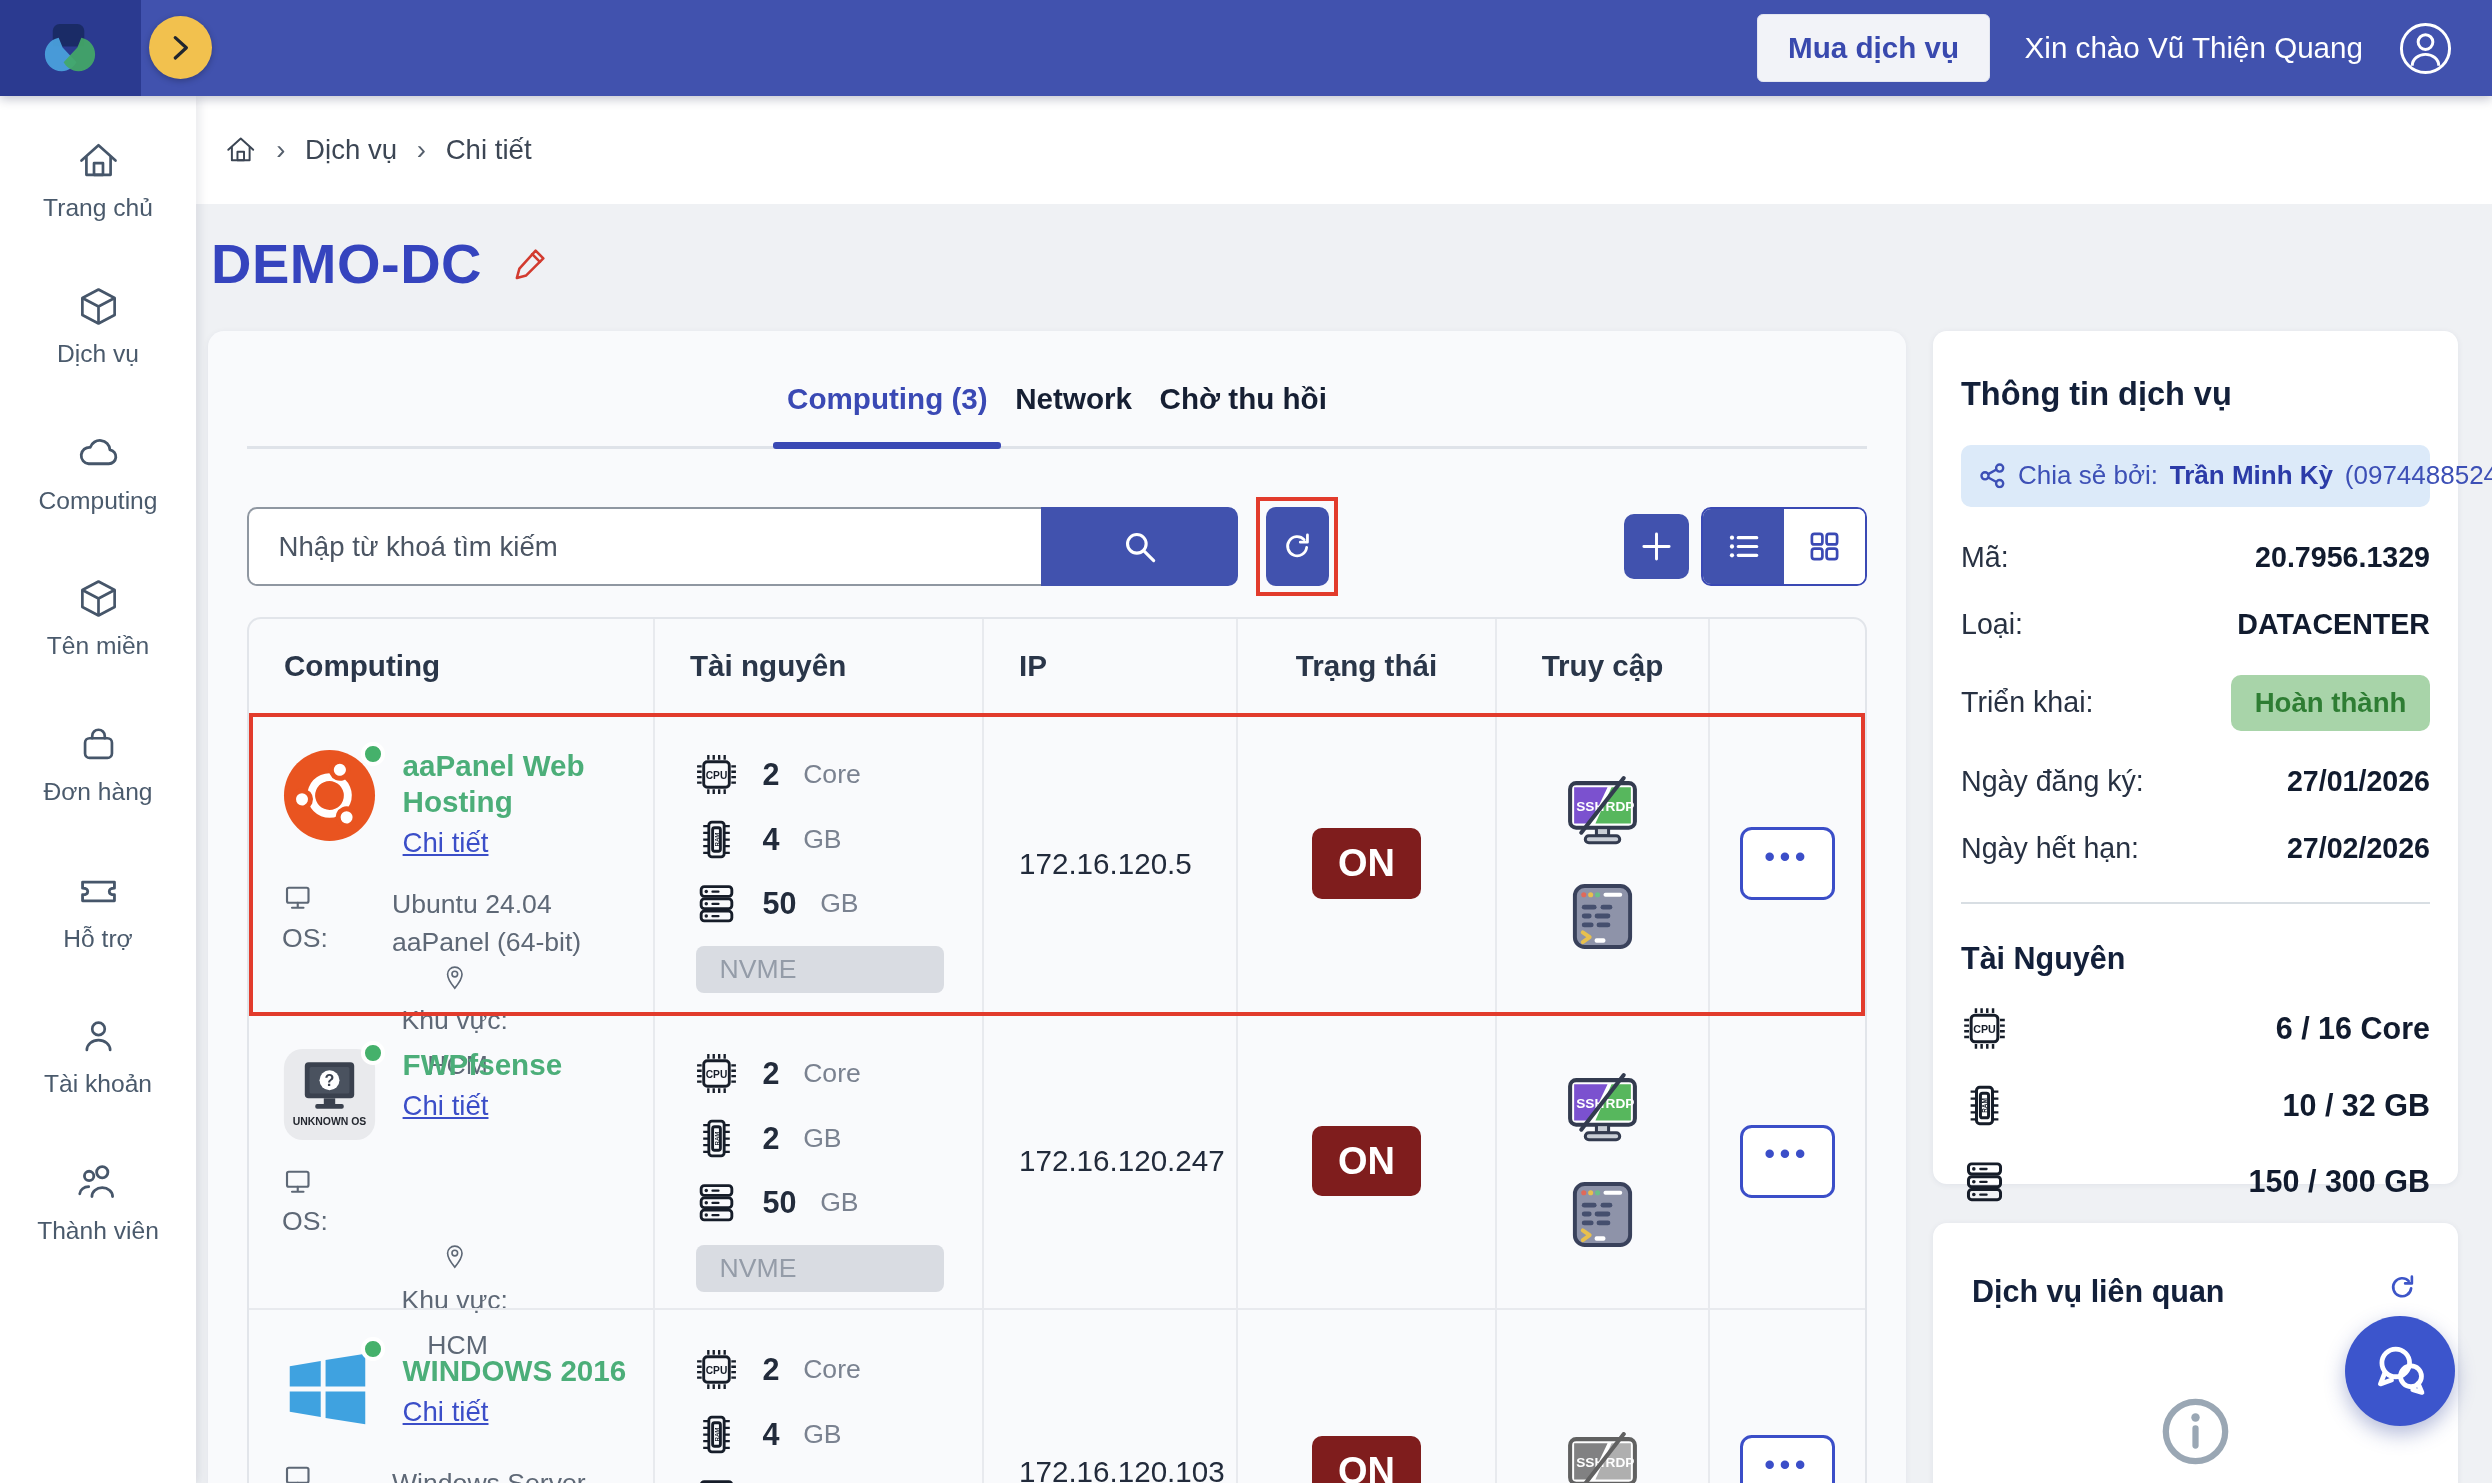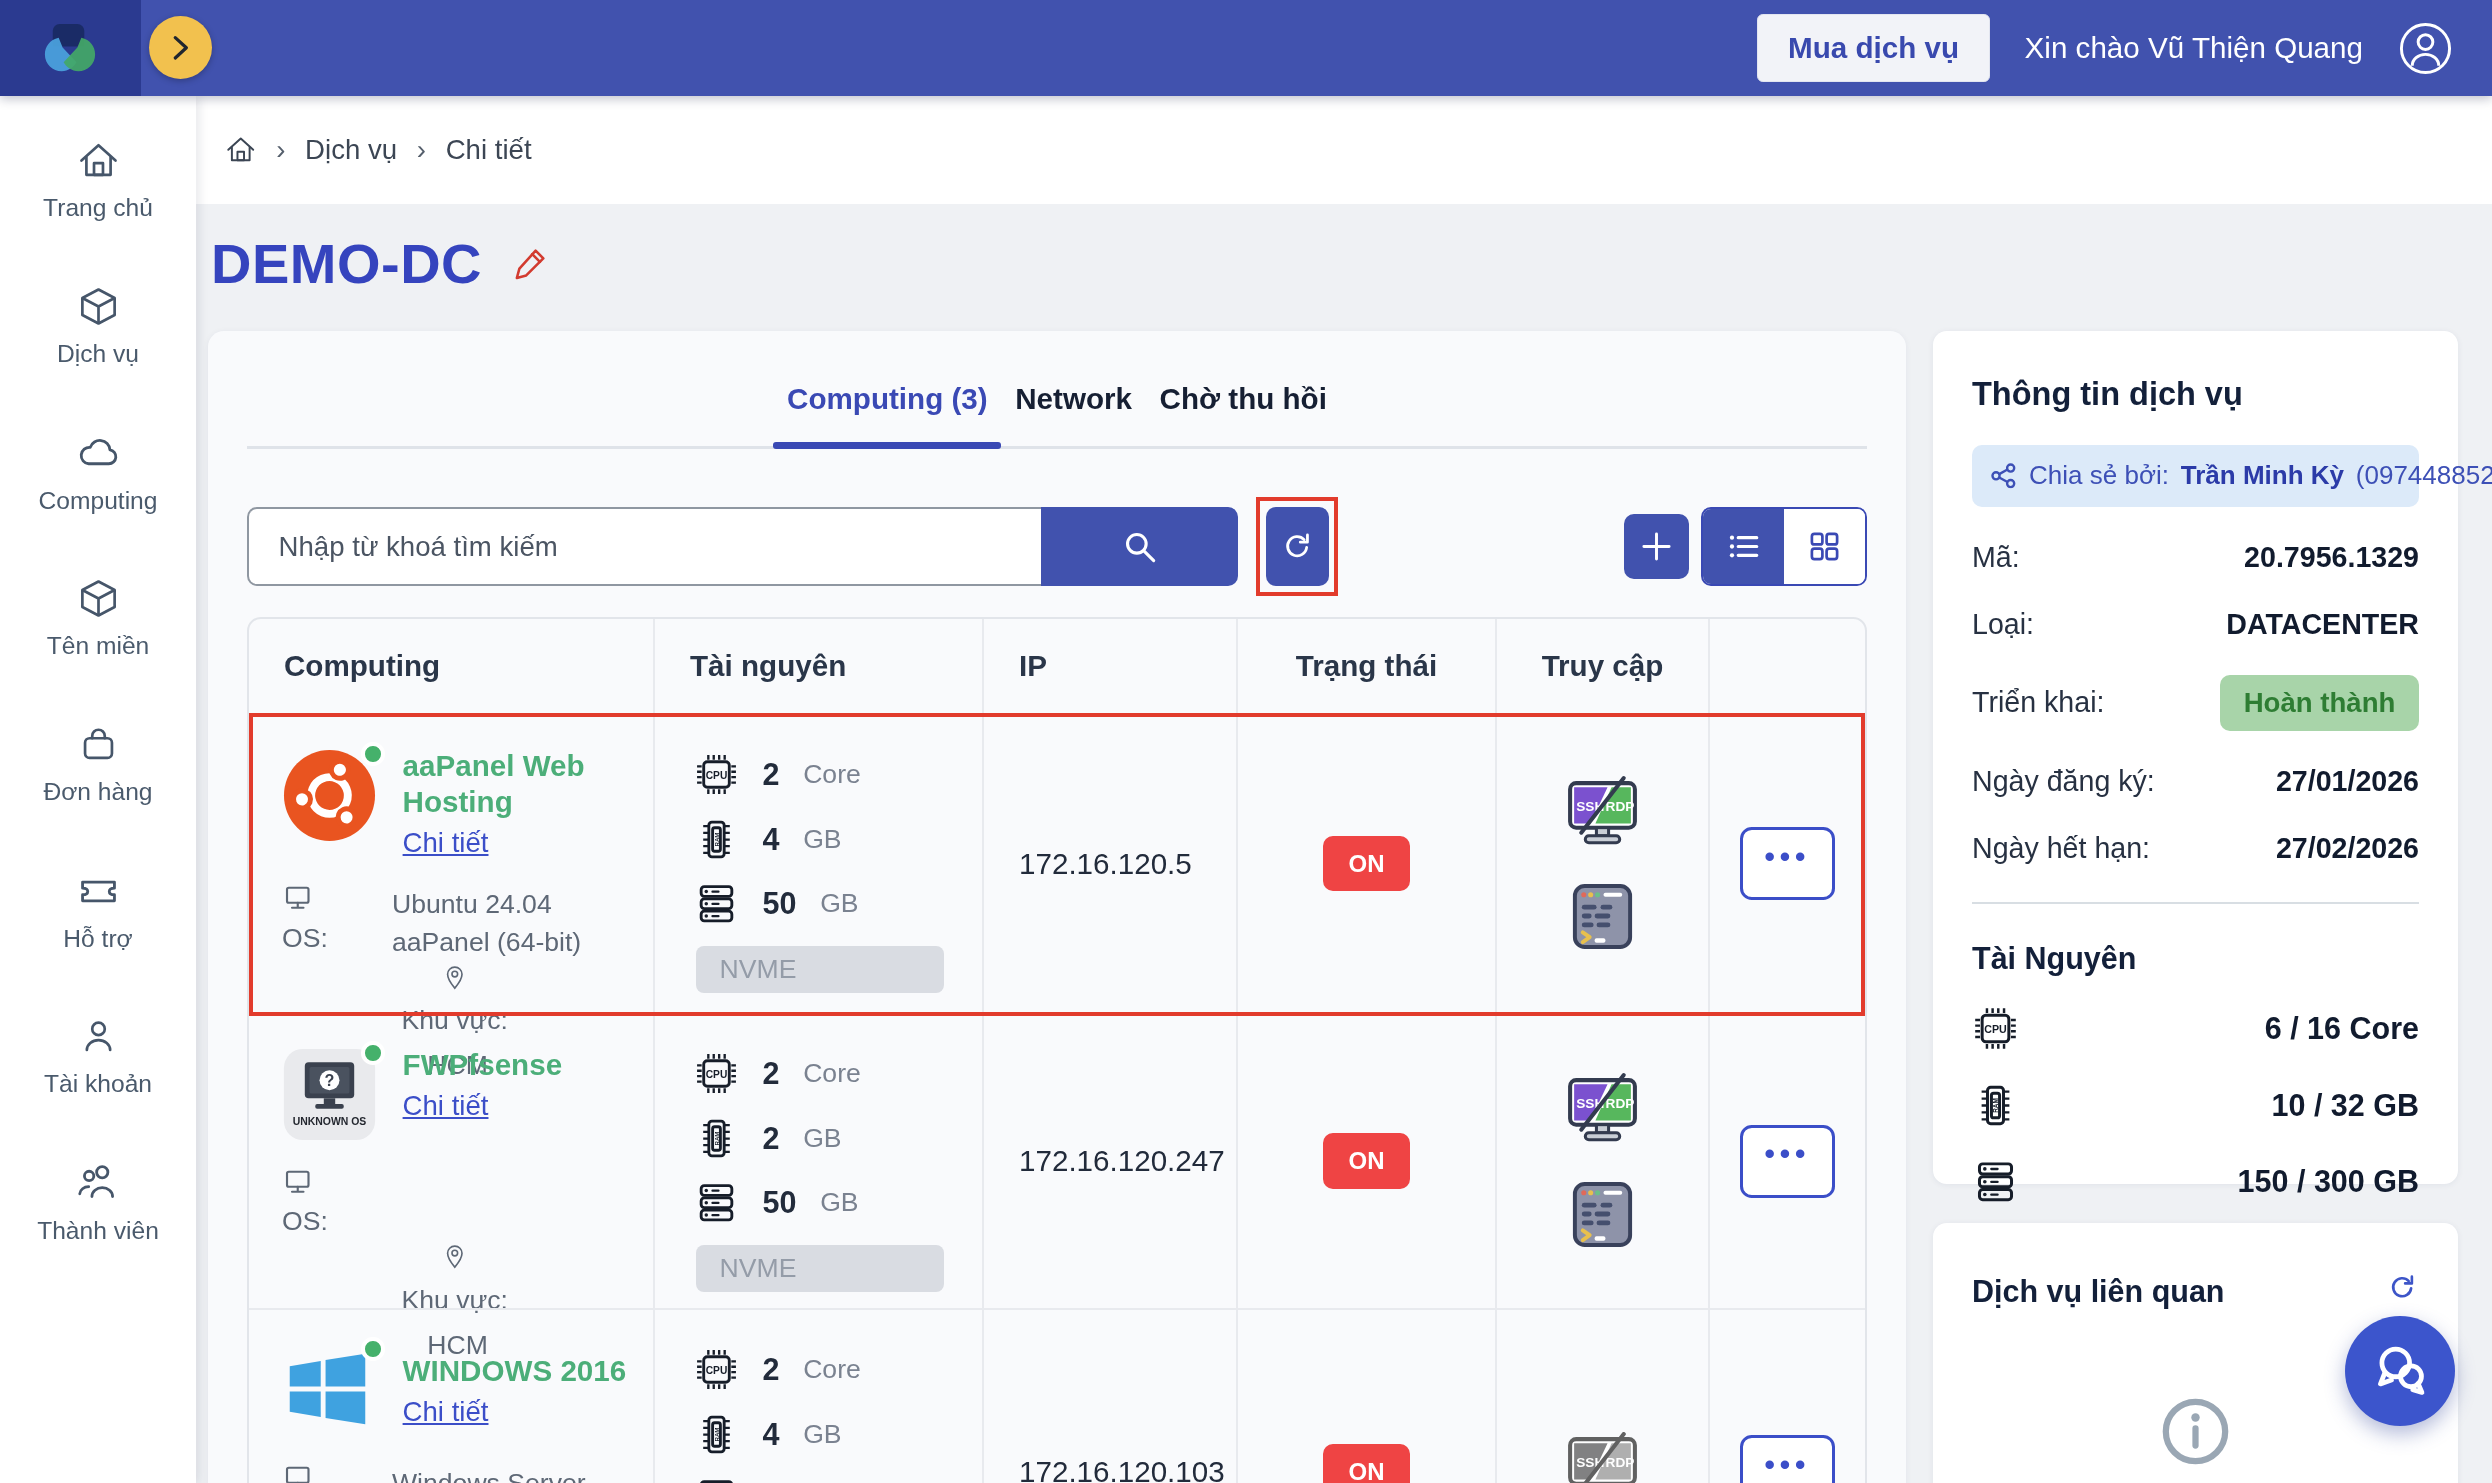--- a/index.html
+++ b/index.html
@@ -97,35 +97,35 @@
   .osgrid .oslab { display:flex; flex-direction:column; gap:5.9px; }
   .region { display:flex; align-items:center; gap:14px; margin-top:3px; color:#5E6876; font-size:26.6px;flex-direction:column; }
   .res-cell { padding:37px 0 0 39px; }
   .res-line { display:flex; align-items:center; gap:23.6px; margin-bottom:19.7px; }
   .res-num { font-weight:bold; font-size:30.5px; color:#222B3B; }
   .res-unit { font-size:26.6px; color:#7A8290; }
   .disk-badge { margin-left:2px; margin-top:3.9px; width:248px; height:47px; background:#D9DCE2; border-radius:7.9px;
                 color:#949CA8; font-size:26.6px; display:flex; align-items:center; padding-left:23.6px; }
   .ip-cell { display:flex; align-items:center; padding-left:35px; font-size:29.6px; color:#222B3B; }
   .st-cell { display:flex; align-items:center; justify-content:center; }
-  .on-badge { background:#ef4444; color:#fff; font-weight:bold; font-size:24px; padding:13.8px 25.6px;
+  .on-badge { background:#7f1d1d; color:#fff; font-weight:bold; font-size:38px; padding:13.8px 25.6px;
               border-radius:9.9px; }
   .acc-cell { display:flex; flex-direction:column; align-items:center; justify-content:center; gap:25.6px; }
   .acc-ic { cursor:pointer; }
   .acc-ic.disabled { filter:grayscale(1) opacity(.8); cursor:default; }
   .menu-cell { display:flex; align-items:center; justify-content:center; }
   .more-btn { width:95px; height:73px; background:#FFFFFF; border:3px solid #3B4EC8; border-radius:11.8px;
               color:#3B4EC8; font-size:29.6px; font-weight:bold; letter-spacing:4.9px; cursor:pointer;
               display:flex; align-items:center; justify-content:center; padding-bottom:13.8px; font-family:inherit; }
   .row-highlight { position:absolute; left:0; right:0; top:94px; height:303px;
                    border:4.9px solid #E23B2C; pointer-events:none; z-index:5; }
 
   
   .info-card { position:absolute; left:1933px; top:331px; width:525px; height:853px; background:#FFFFFF;
-               border-radius:13.8px; box-shadow:0 1px 5.9px rgba(30,40,80,.07); padding:45px 39px; }
+               border-radius:13.8px; box-shadow:0 1px 5.9px rgba(30,40,80,.07); padding:45px 28px; }
   .info-title { font-size:32.5px; font-weight:bold; color:#13203A; }
   .share-pill { margin-top:31.5px; background:#DCEAF9; border-radius:9.9px; padding:15.8px 17.7px;
                 font-size:26px; color:#3D50B6; display:flex; align-items:center; gap:11.8px; white-space:nowrap; }
   .share-name { font-weight:bold; color:#2B3BA8; }
   .inforow { display:flex; justify-content:space-between; align-items:center; margin-top:34px;
              font-size:28.6px; }
   .inforow .lab { color:#273142; }
   .inforow .val { font-weight:bold; color:#111B2E; }
   .done-badge { background:#A8D4A9; color:#2E7D33; font-weight:bold; font-size:27.6px;
                 padding:11.8px 23.6px; border-radius:9.9px; }

